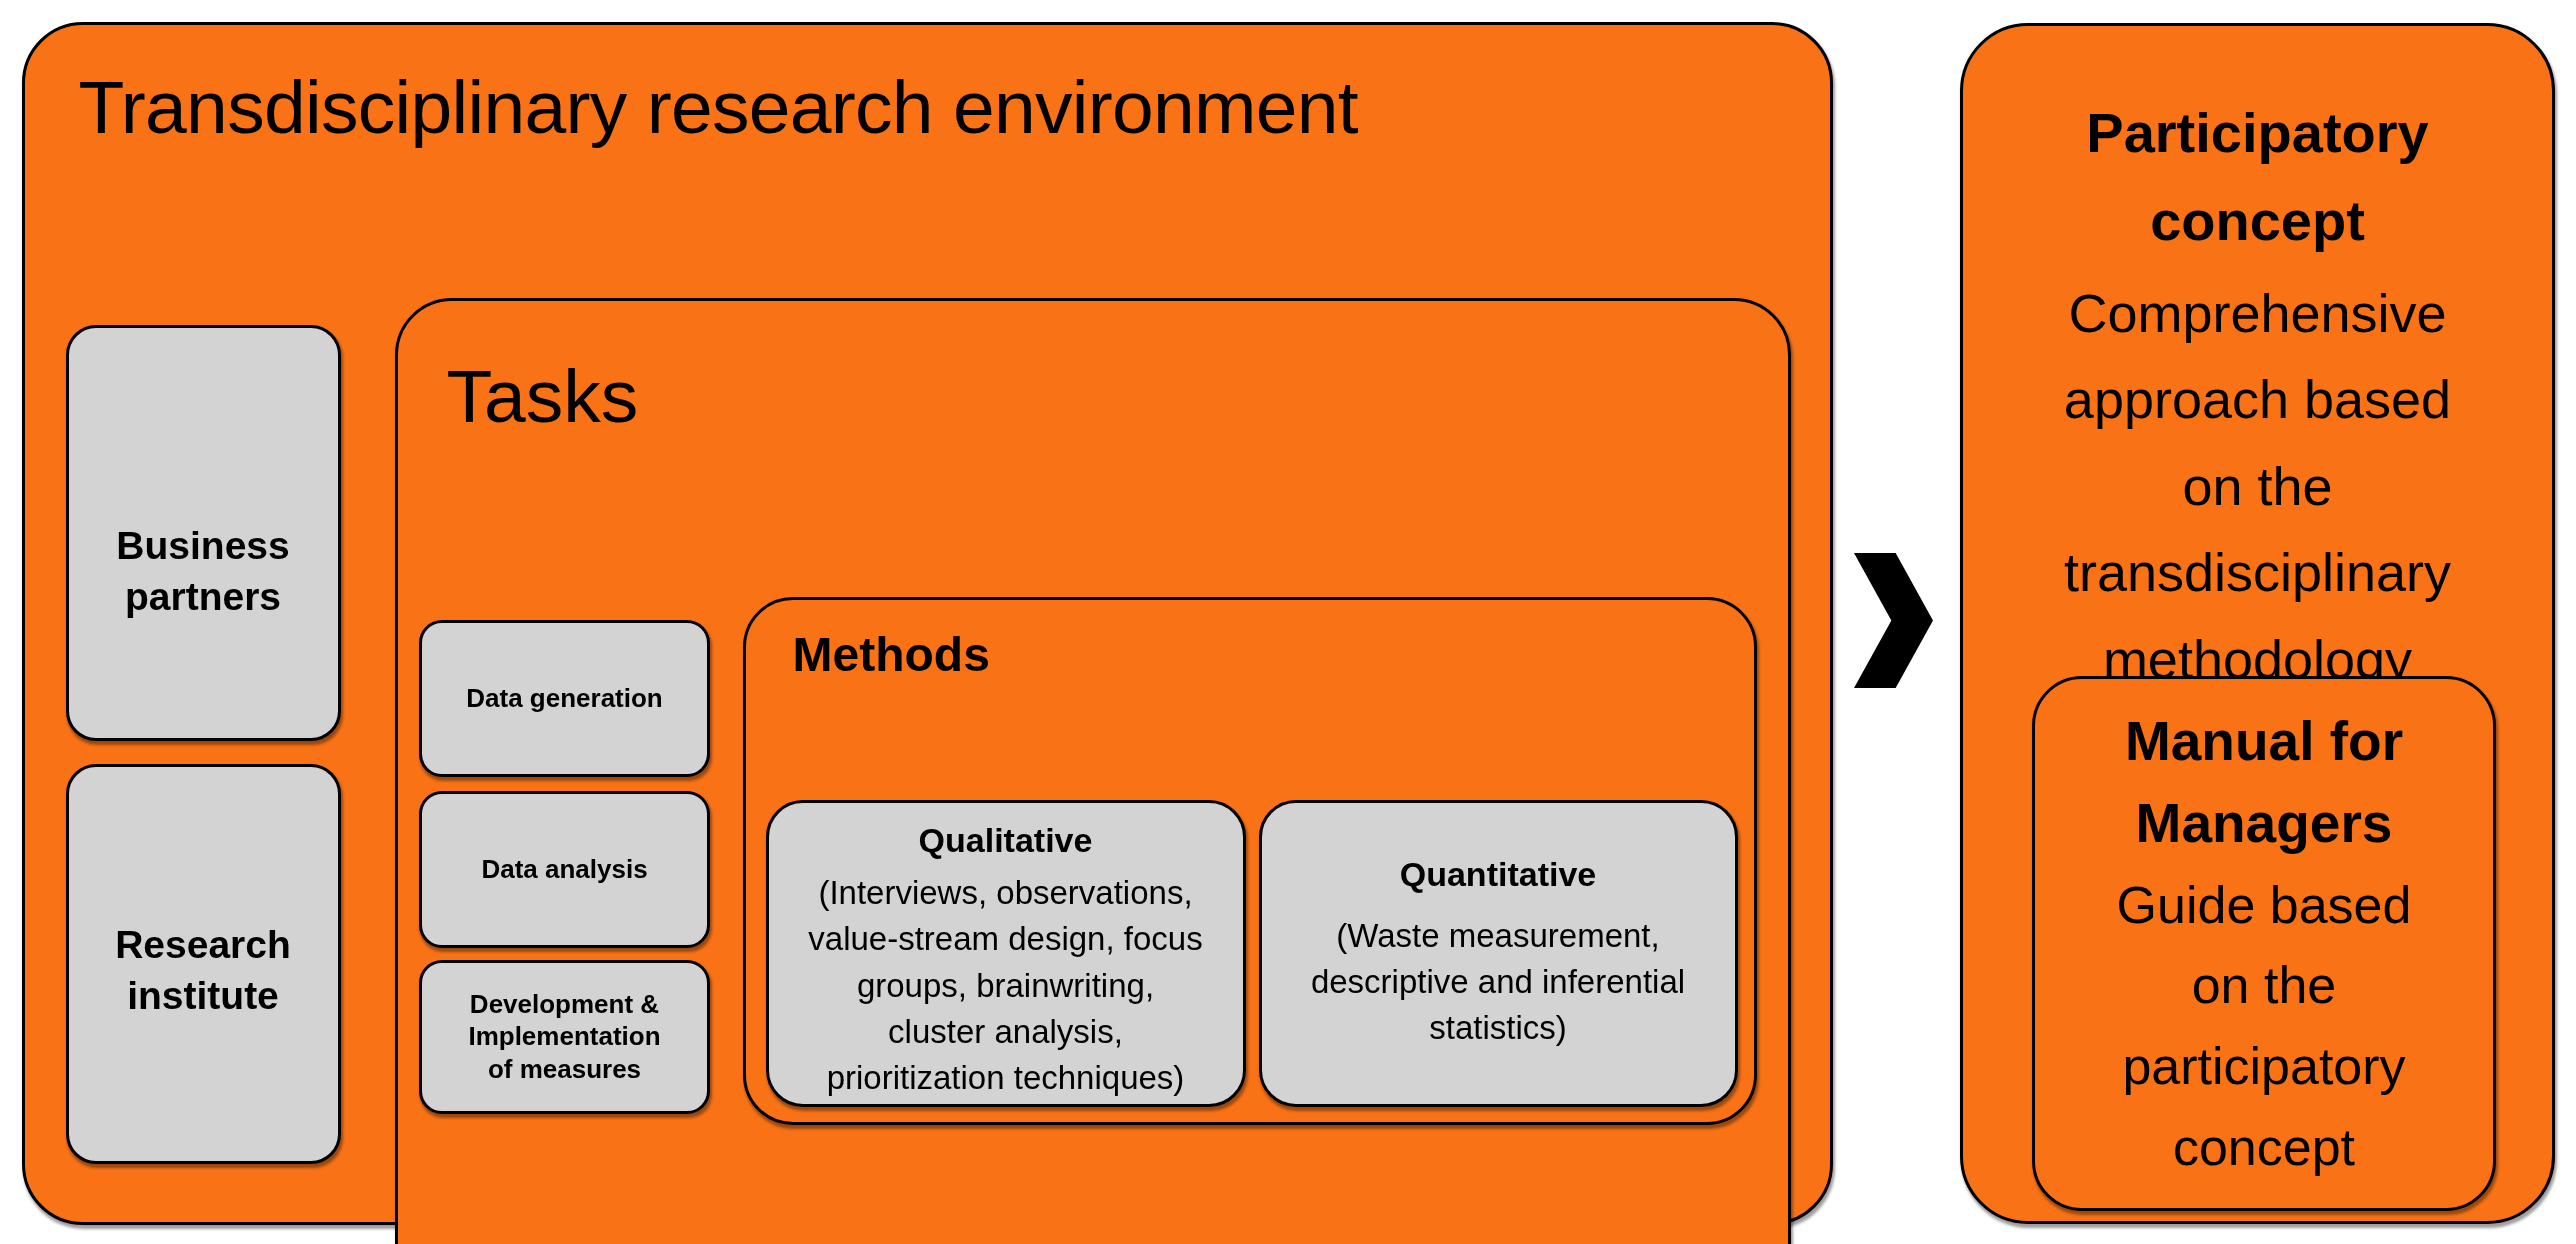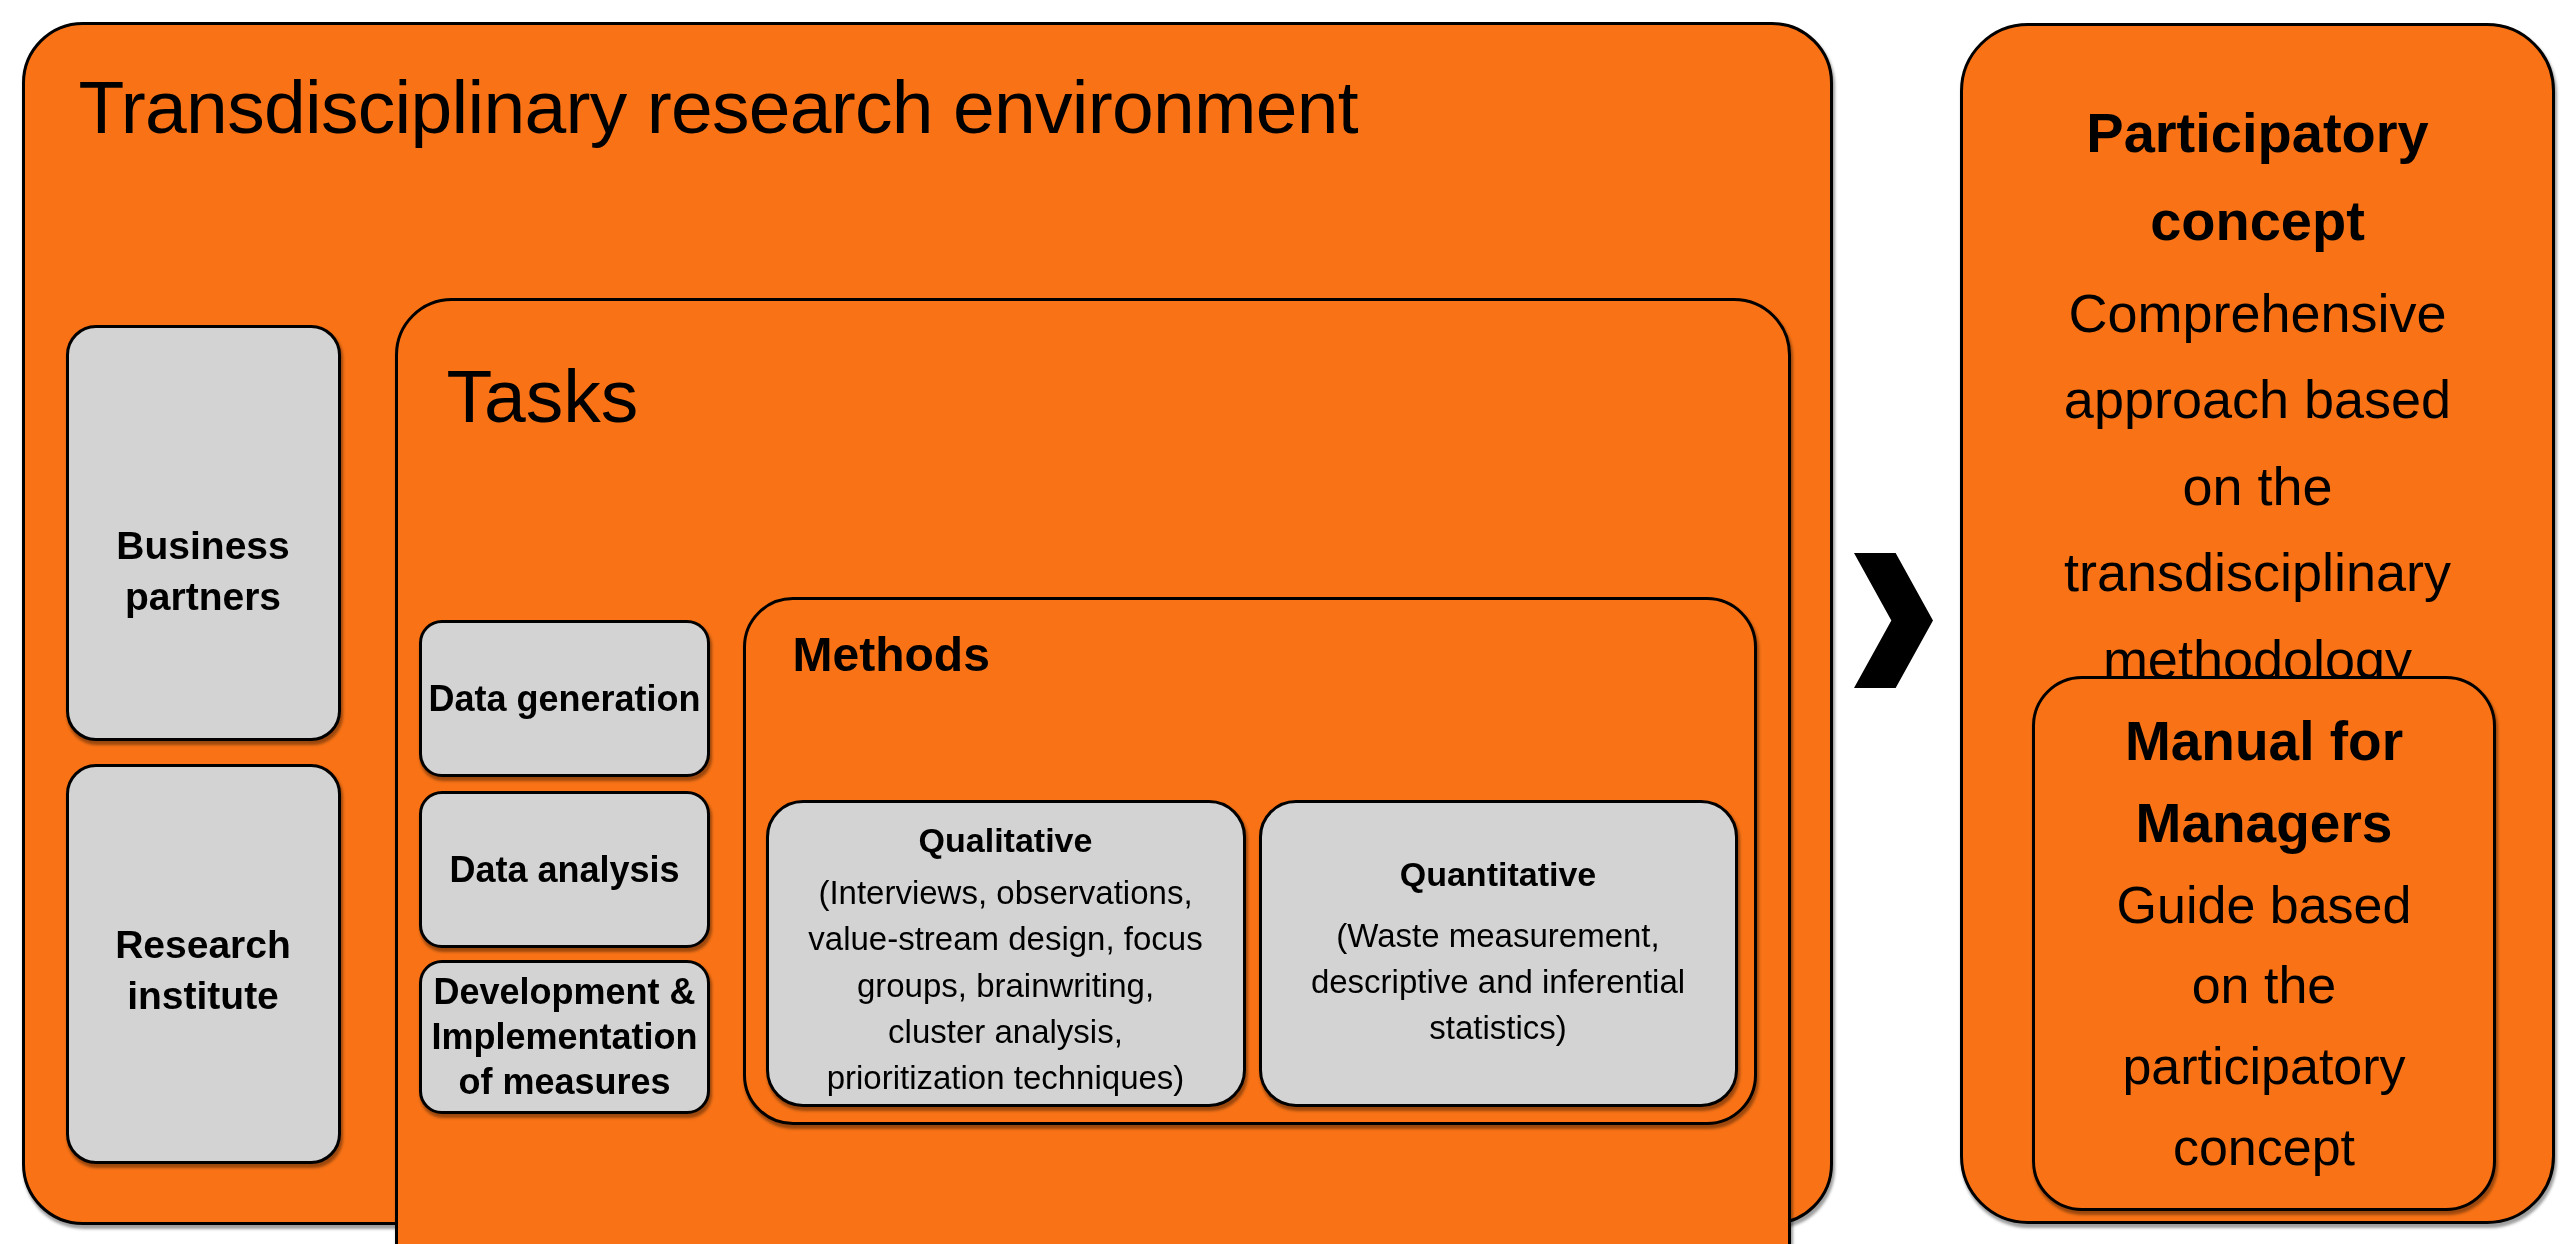--- a/index.html
+++ b/index.html
@@ -42,21 +42,21 @@
   .partner-business .lbl { transform: translateY(39px); }
   .partner-research { top: 739px; height: 400px; }
   .partner-research .lbl { transform: translateY(7.2px); }
 
   
   .tasks { left: 370px; top: 273px; width: 1396px; height: 1115px; border-radius: 57px; }
   .tasks-title {
     position: absolute; left: 49px; top: 52px;
     font-size: 75px; font-weight: 400;
   }
-  .task-item { left: 21.5px; width: 291px; border-radius: 23px; font-size: 36px; font-weight: 700; line-height: 1.25; padding: 5.7px; }
+  .task-item { left: 21.5px; width: 291px; border-radius: 23px; font-size: 26px; font-weight: 700; line-height: 1.25; padding: 5.7px; }
   .task-item-0 { top: 319px; height: 157px; }
   .task-item-1 { top: 490px; height: 157px; }
   .task-item-2 { top: 659px; height: 154px; }
 
   
   .methods { left: 345px; top: 296px; width: 1014px; height: 528px; border-radius: 50px; }
   .methods-title {
     position: absolute; left: 47px; top: 27px;
     font-size: 48px; font-weight: 700;
   }

